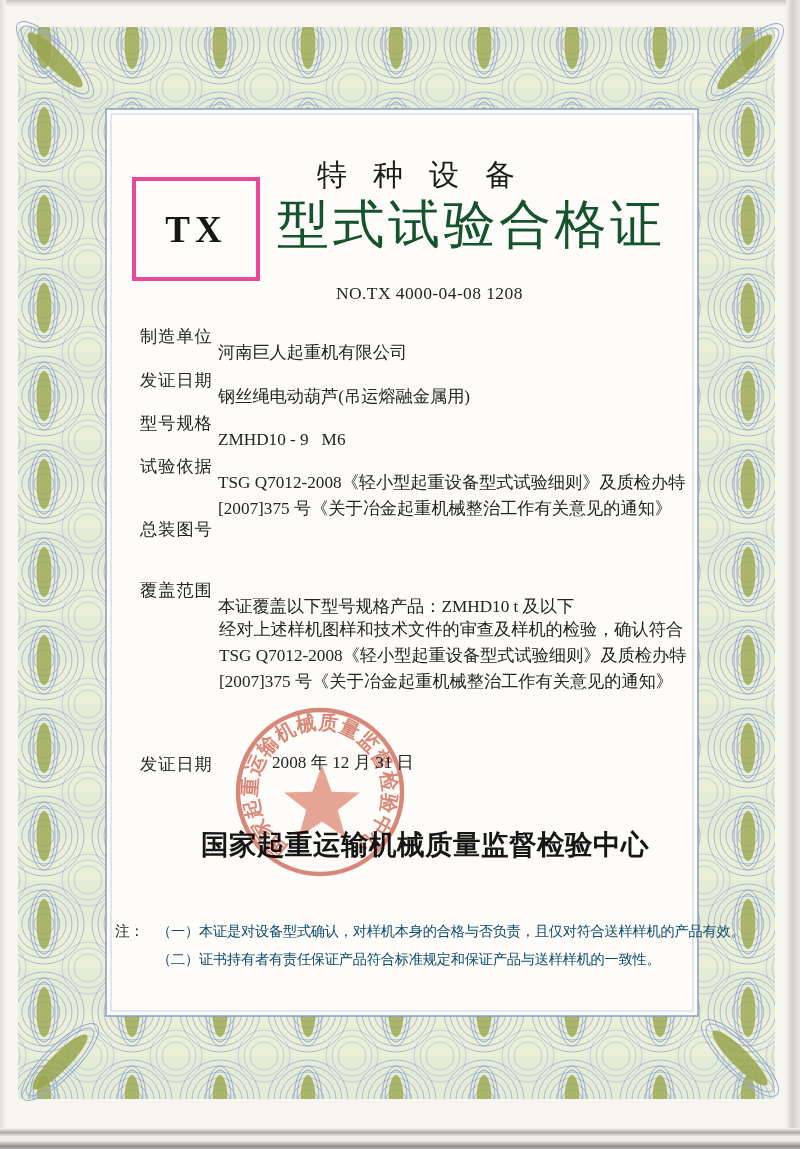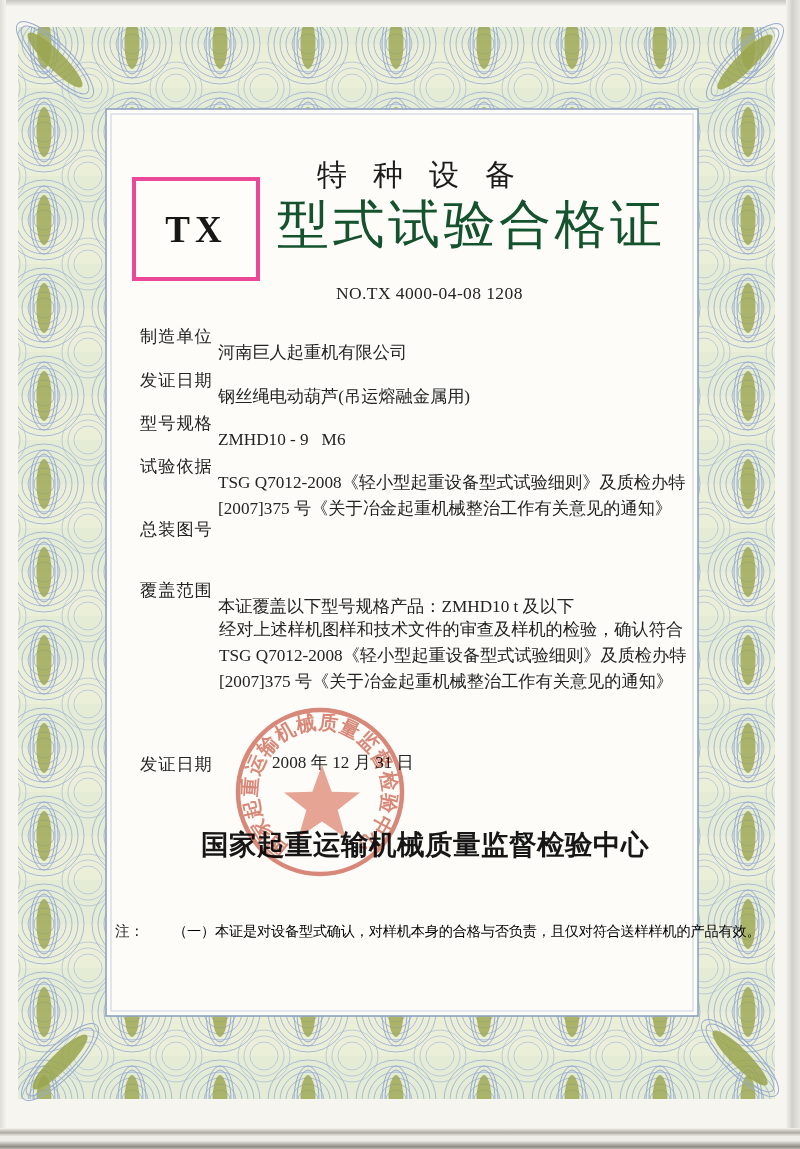--- a/index.html
+++ b/index.html
@@ -37,21 +37,21 @@
   .title{left:277px;top:196px;font-size:52px;font-weight:normal;letter-spacing:3.5px;white-space:nowrap;color:#14532d;line-height:1.12;}
   .cert-no{left:336px;top:283px;font-size:17.5px;letter-spacing:.4px;white-space:nowrap;}
 
   
   .flabel{position:absolute;left:140px;font-size:17.2px;letter-spacing:1px;color:#232323;white-space:nowrap;}
   .fvalue{position:absolute;left:218px;font-size:17.2px;color:#232323;white-space:pre-wrap;line-height:26px;width:480px;margin-top:16px;}
   .statement{position:absolute;left:219px;top:617px;font-size:17.2px;color:#232323;line-height:25.8px;width:480px;}
   .authority{position:absolute;left:150px;top:827px;width:550px;text-align:center;
     font-size:27.5px;font-weight:bold;letter-spacing:.5px;color:#161616;white-space:nowrap;}
   .note-label{position:absolute;left:115px;top:922px;font-size:14.6px;color:#232323;}
-  .note-line{position:absolute;left:173px;font-size:14.2px;letter-spacing:-0.2px;color:#000000;white-space:nowrap;}
+  .note-line{position:absolute;left:157px;font-size:14.2px;letter-spacing:-0.2px;color:#0c4a6e;white-space:nowrap;}
   .stamp-svg{mix-blend-mode:multiply;opacity:.82;pointer-events:none;}
 </style>
 </head>
 <body>
 
 <div class="page">
 
   <svg class="layer" width="800" height="1149" viewBox="0 0 800 1149" xmlns="http://www.w3.org/2000/svg">
     <defs>
       <pattern id="gp" width="88" height="88" patternUnits="userSpaceOnUse">
@@ -149,20 +149,21 @@
     <span style="display:block">[2007]375 号《关于冶金起重机械整治工作有关意见的通知》</span>
   </div>
 
   <div class="flabel" style="top:752px">发证日期</div>
   <div class="txt" style="left:272px;top:752px;font-size:17.2px;white-space:nowrap">2008 年 12 月 31 日</div>
 
   <div class="authority">国家起重运输机械质量监督检验中心</div>
 
   <div class="note-label">注：</div>
   <div class="note-line" style="top:922px">（一）本证是对设备型式确认，对样机本身的合格与否负责，且仅对符合送样样机的产品有效。</div>
+  <div class="note-line" style="top:950px">（二）证书持有者有责任保证产品符合标准规定和保证产品与送样样机的一致性。</div>
 
   <svg class="layer stamp-svg" width="800" height="1149" viewBox="0 0 800 1149" xmlns="http://www.w3.org/2000/svg">
     <defs>
       <path id="ringPath" d="M 288.5 846.6 A 63 63 0 1 1 351.5 846.6" fill="none"></path>
     </defs>
     <circle cx="320" cy="792" r="82" fill="none" stroke="#d1705f" stroke-width="4.5"></circle>
     <polygon fill="#e08a76" opacity="0.92" points="322,765 331.7,791.7 360,792.6 337.7,810.1 345.5,837.4 322,821.5 298.5,837.4 306.3,810.1 284,792.6 312.3,791.7"></polygon>
     <text font-size="20" fill="#d1705f" font-weight="bold" letter-spacing="1" font-family="Liberation Serif, DejaVu Serif, serif">
       <textPath href="#ringPath" startOffset="0" textLength="325" lengthAdjust="spacingAndGlyphs">国家起重运输机械质量监督检验中心</textPath>
     </text>

